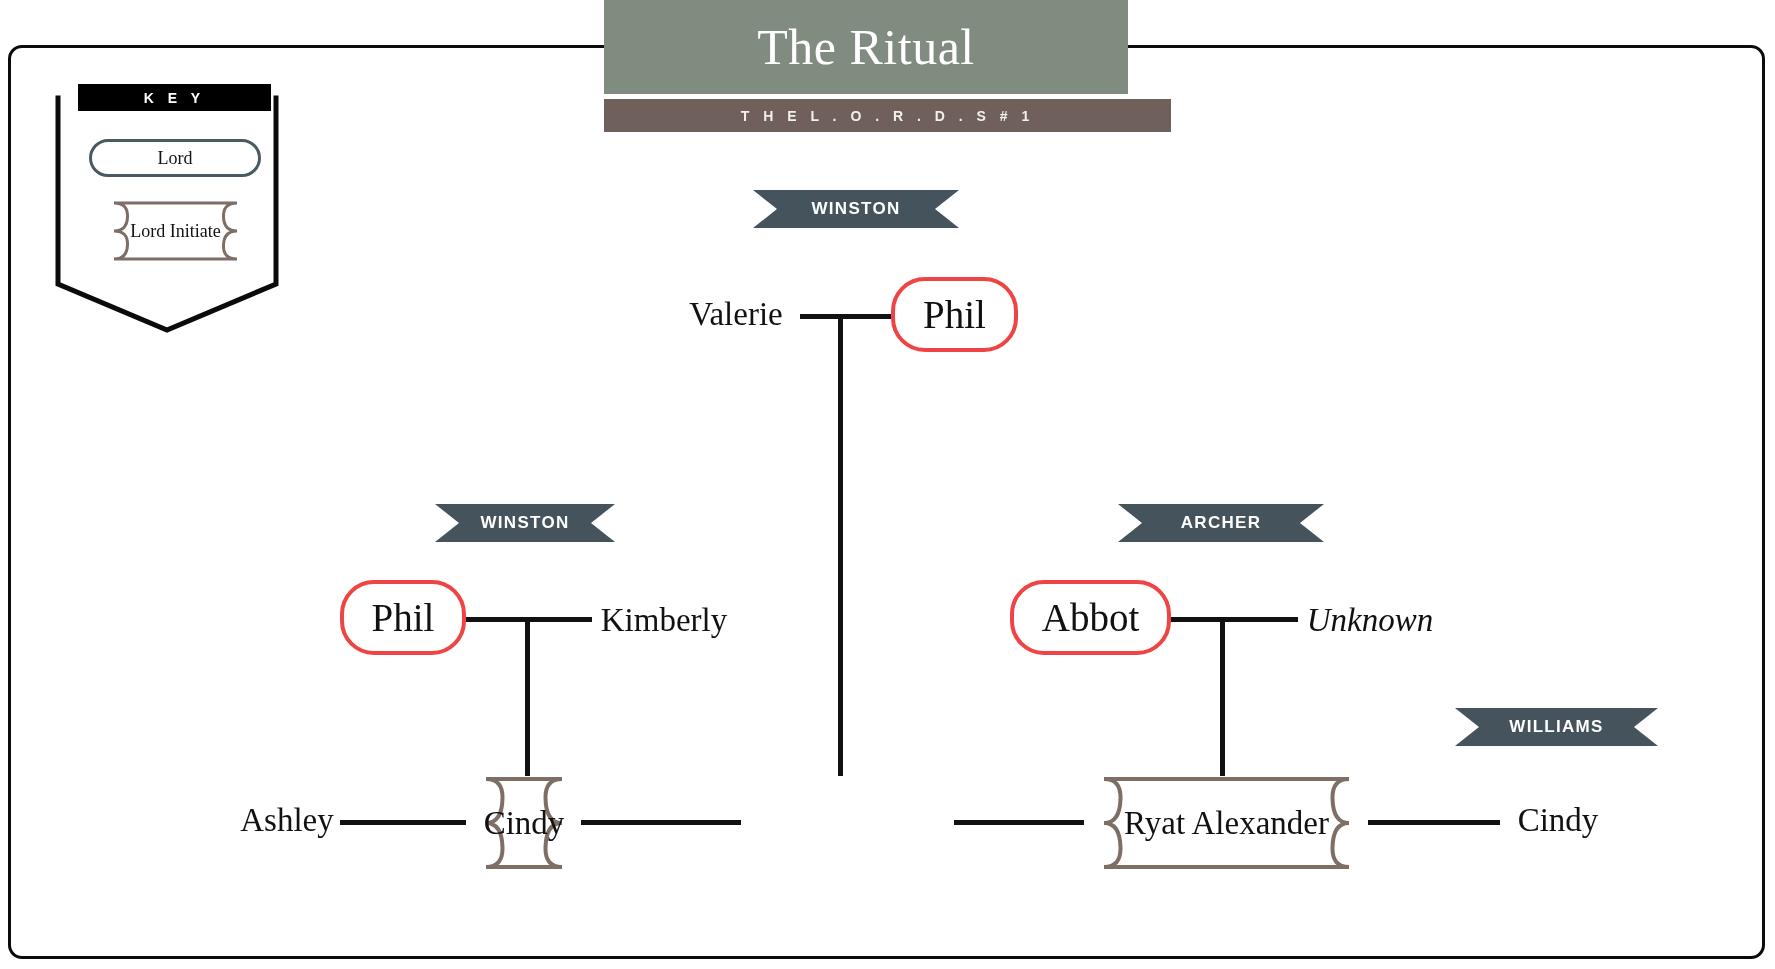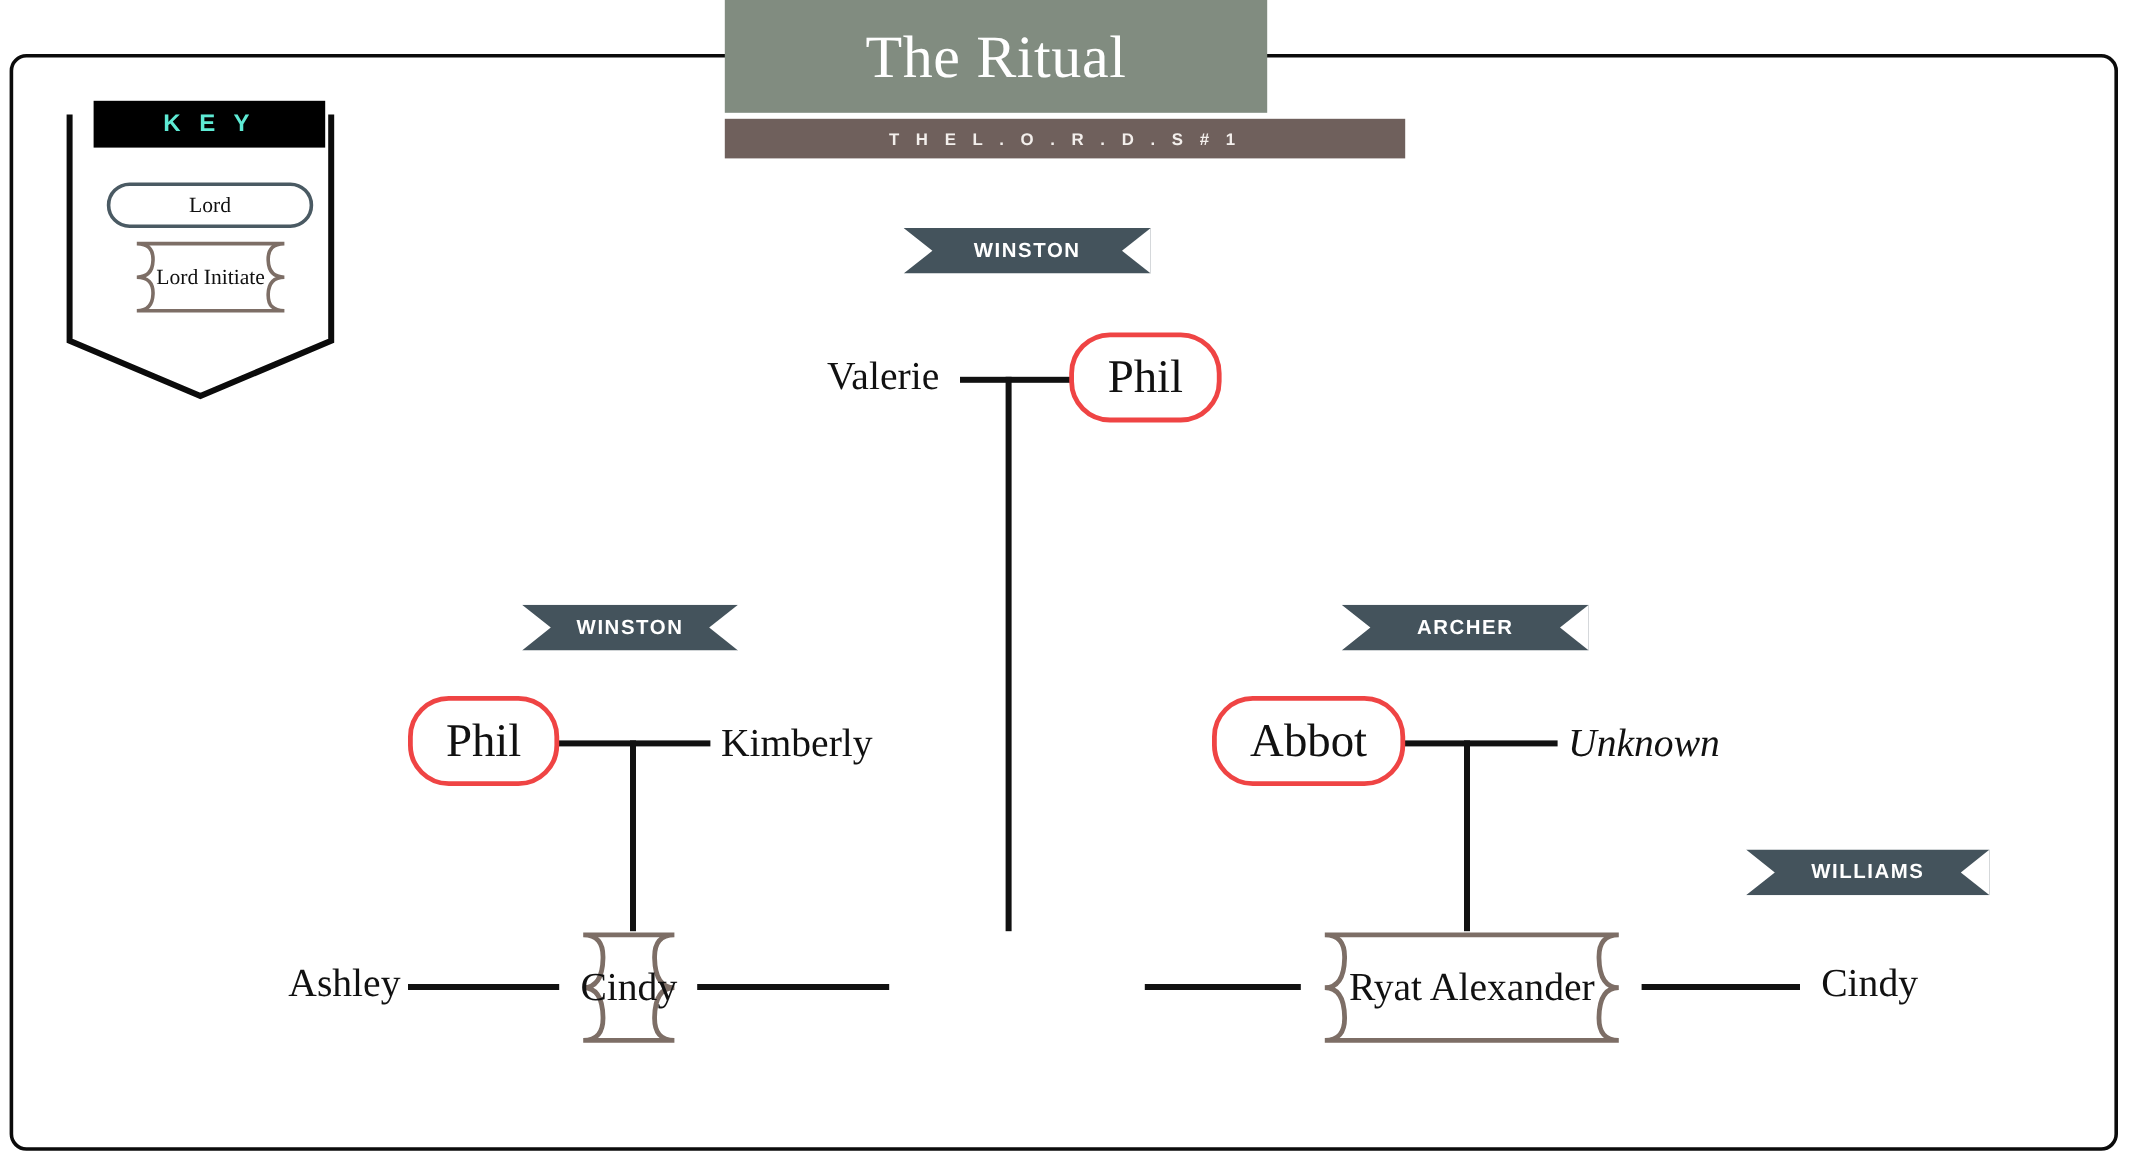--- a/index.html
+++ b/index.html
@@ -28,21 +28,21 @@
     border: 3px solid #0b0b0b;
     border-radius: 14px;
     box-sizing: border-box;
   }
 
   
   .title-banner {
     position: absolute;
     left: 604px;
     top: 0px;
-    width: 452px;
+    width: 524px;
     height: 94px;
     background: #818c80;
     color: #ffffff;
     display: flex;
     align-items: center;
     justify-content: center;
     font-size: 50px;
     letter-spacing: 0.5px;
     font-family: "Liberation Serif", serif;
   }
@@ -70,47 +70,46 @@
     top: 84px;
     width: 240px;
     height: 250px;
   }
   .key-shield svg { display:block; }
   .key-title {
     position: absolute;
     left: 78px;
     top: 84px;
     width: 193px;
-    height: 39px;
+    height: 27px;
     background: #000000;
-    color: #5eead4;
-    display: flex;
-    align-items: center;
-    justify-content: center;
-    font-size: 20px;
+    color: #ffffff;
+    display: flex;
+    align-items: center;
+    justify-content: center;
+    font-size: 14px;
     font-weight: bold;
     letter-spacing: 5px;
     font-family: "Liberation Sans", sans-serif;
   }
   .key-lord {
     position: absolute;
     left: 89px;
     top: 139px;
     width: 172px;
     height: 38px;
     border: 3px solid #4a5a63;
     border-radius: 19px;
     background: #ffffff;
     display: flex;
     align-items: center;
     justify-content: center;
     font-size: 18px;
     color: #111;
     box-sizing: border-box;
-    margin-top: 13px;
   }
   .key-initiate-wrap {
     position: absolute;
     left: 100px;
     top: 200px;
     width: 151px;
     height: 62px;
   }
   .key-initiate-label {
     position: absolute;

